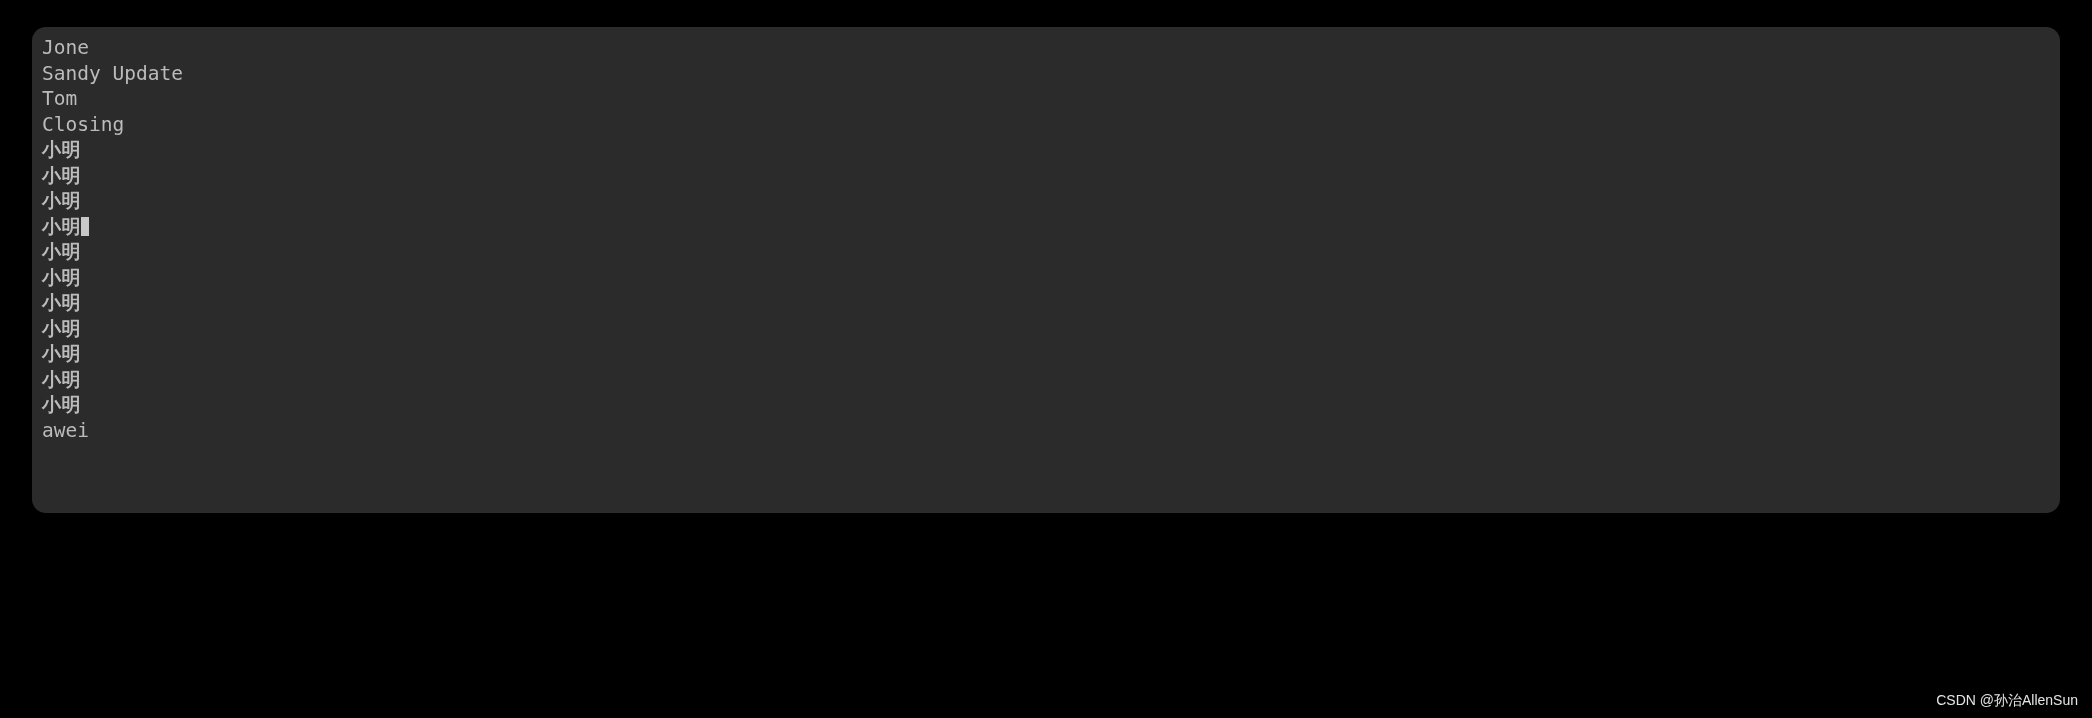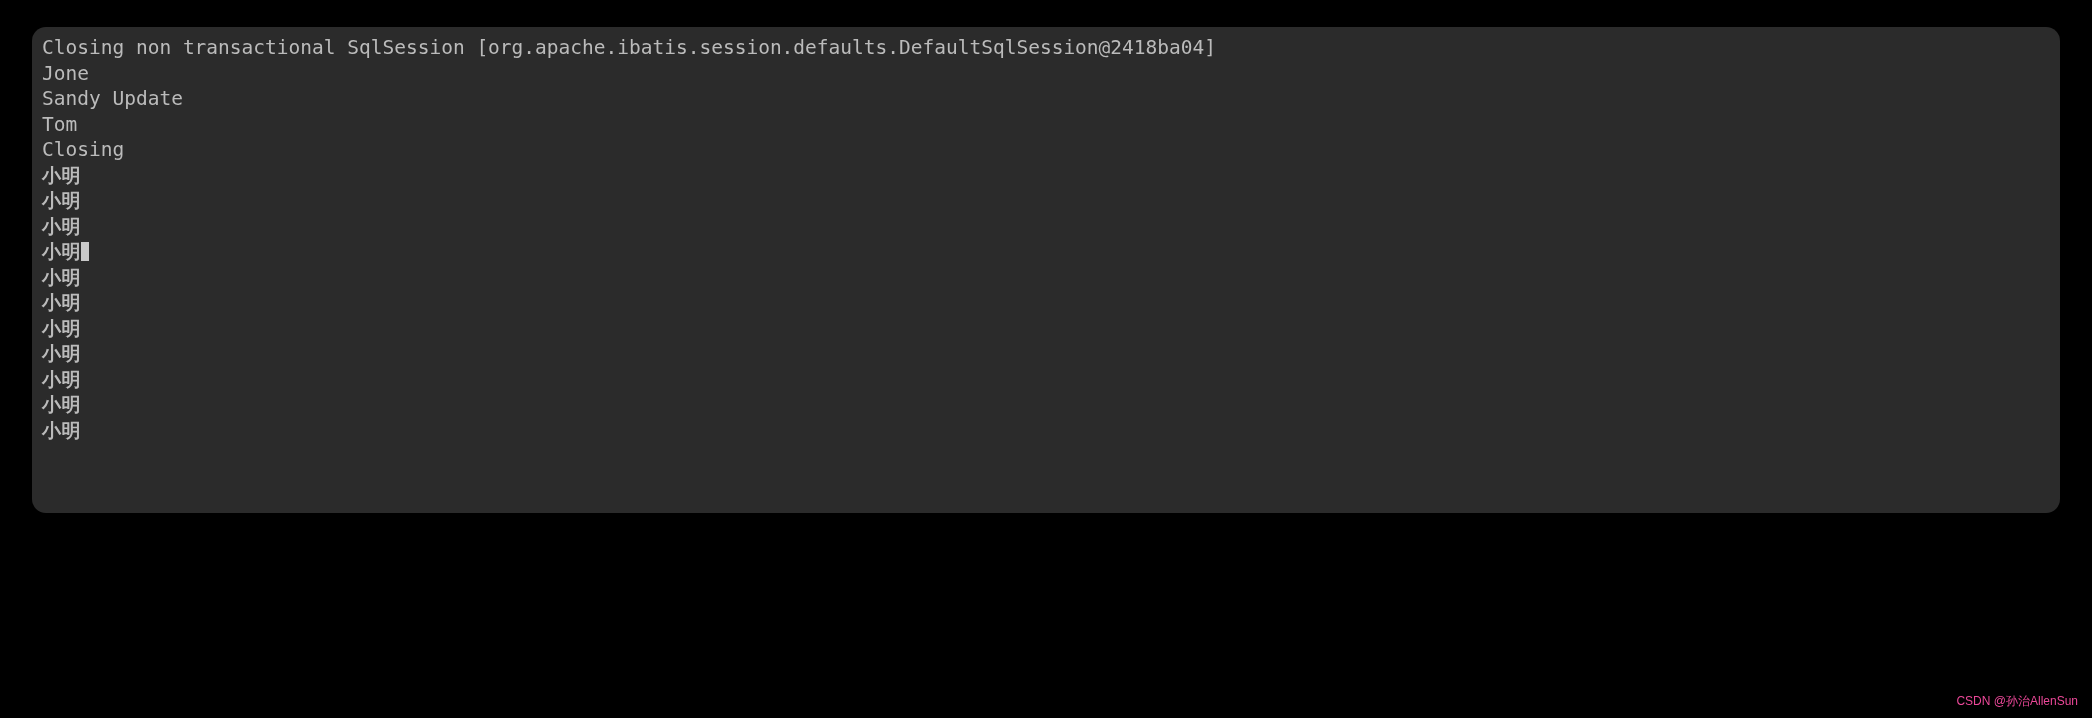--- a/index.html
+++ b/index.html
@@ -64,42 +64,42 @@
     vertical-align: -3px;
     margin-left: 0px;
   }
 
   
   #watermark {
     position: absolute;
     right: 14px;
     bottom: 8px;
     font-family: "Liberation Sans", "DejaVu Sans", sans-serif;
-    font-size: 12px;
-    color: #ec4899;
+    font-size: 14px;
+    color: #e5e5e5;
     white-space: pre;
   }
 </style>
 </head>
 <body>
 
 <div id="console-panel">
   <div id="console-output">
-      <div class="console-line"><span>Closing non transactional SqlSession [org.apache.ibatis.session.defaults.DefaultSqlSession@2418ba04]</span></div>
       <div class="console-line"><span>Jone</span></div>
       <div class="console-line"><span>Sandy Update</span></div>
       <div class="console-line"><span>Tom</span></div>
       <div class="console-line"><span>Closing</span></div>
       <div class="console-line cjk"><span>小明</span></div>
       <div class="console-line cjk"><span>小明</span></div>
       <div class="console-line cjk"><span>小明</span></div>
       <div class="console-line cjk"><span>小明</span><span class="caret"></span></div>
       <div class="console-line cjk"><span>小明</span></div>
       <div class="console-line cjk"><span>小明</span></div>
       <div class="console-line cjk"><span>小明</span></div>
       <div class="console-line cjk"><span>小明</span></div>
       <div class="console-line cjk"><span>小明</span></div>
       <div class="console-line cjk"><span>小明</span></div>
       <div class="console-line cjk"><span>小明</span></div>
+      <div class="console-line"><span>awei</span></div>
     </div>
 </div>
 
 <div id="watermark">CSDN @孙治AllenSun</div>
 
 </body></html>

